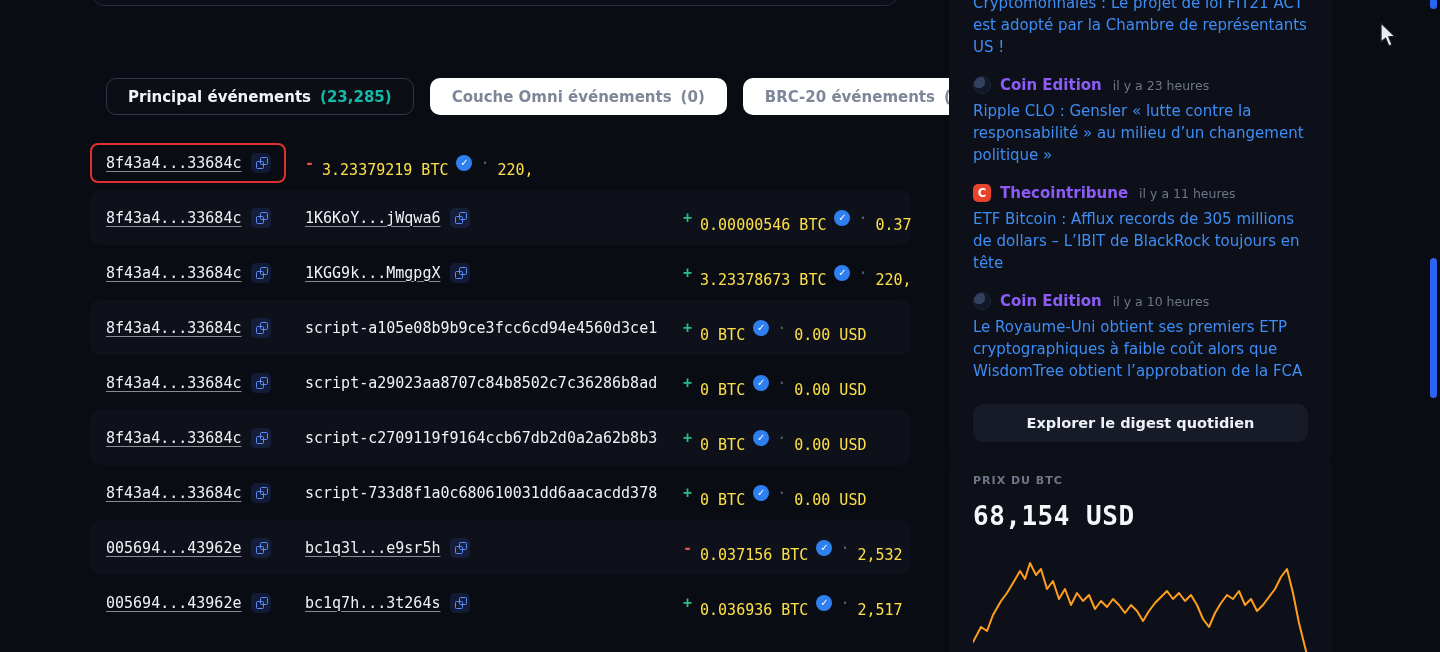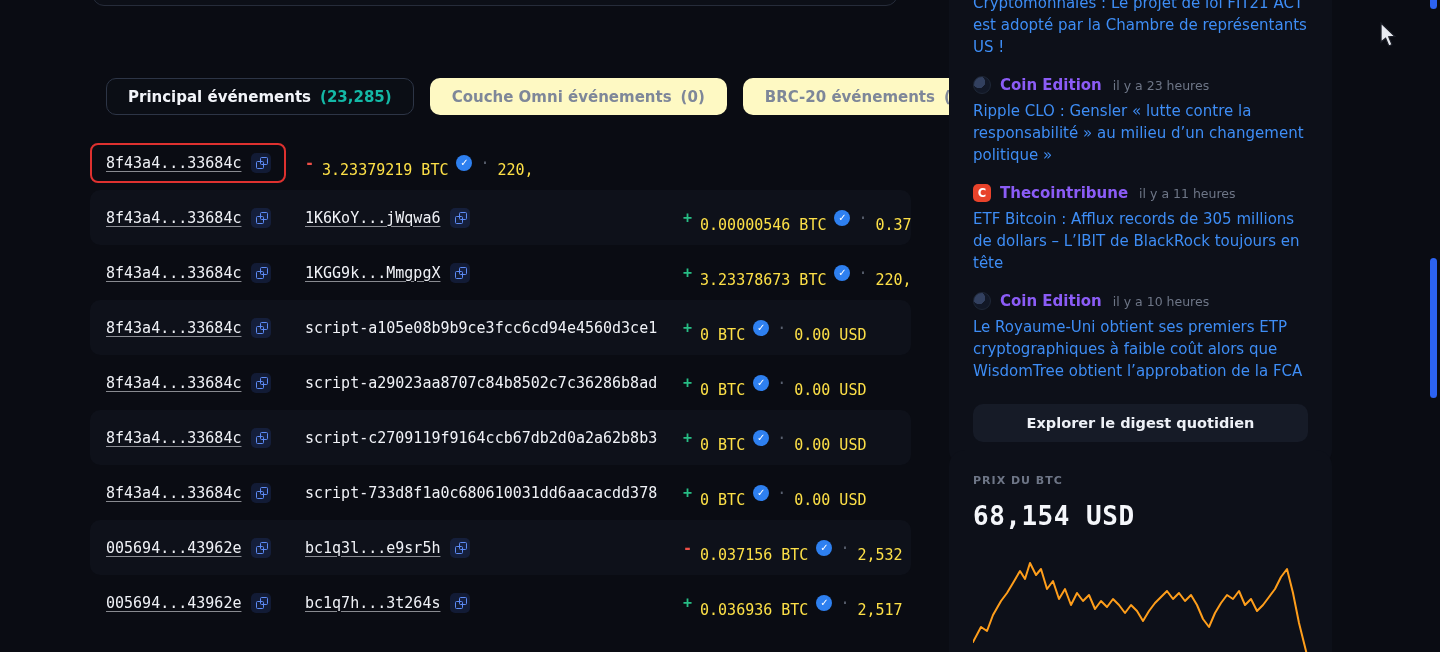--- a/index.html
+++ b/index.html
@@ -13,21 +13,21 @@
   
   .search-remnant {
     position:absolute; left:92px; top:-40px; width:806px; height:46px;
     border:1px solid #262c3a; border-radius:12px; background:#0c0f17;
   }
 
   
   .tabs { position:absolute; left:90px; top:78px; display:flex; gap:16px;margin-left:16px; }
   .tab {
     height:37px; display:inline-flex; align-items:center; padding:0 21px;
-    border:1px solid transparent; border-radius:10px; background:#fef9c3;
+    border:1px solid transparent; border-radius:10px; background:#ffffff;
     color:#7e8799; font-size:15px; font-weight:600; cursor:pointer; white-space:nowrap;
   }
   .tab .count { margin-left:9px; color:#7e8799; font-weight:600; }
   .tab.active { background:#0b0e15; border-color:#2d3546; color:#f2f4f9; }
   .tab.active .count { color:#14b8a6; }
 
   
   .table-wrap { position:absolute; left:90px; top:135px; width:821px; overflow:hidden; }
   .thead, .tr {
     display:grid; grid-template-columns:199px 378px 1fr;

